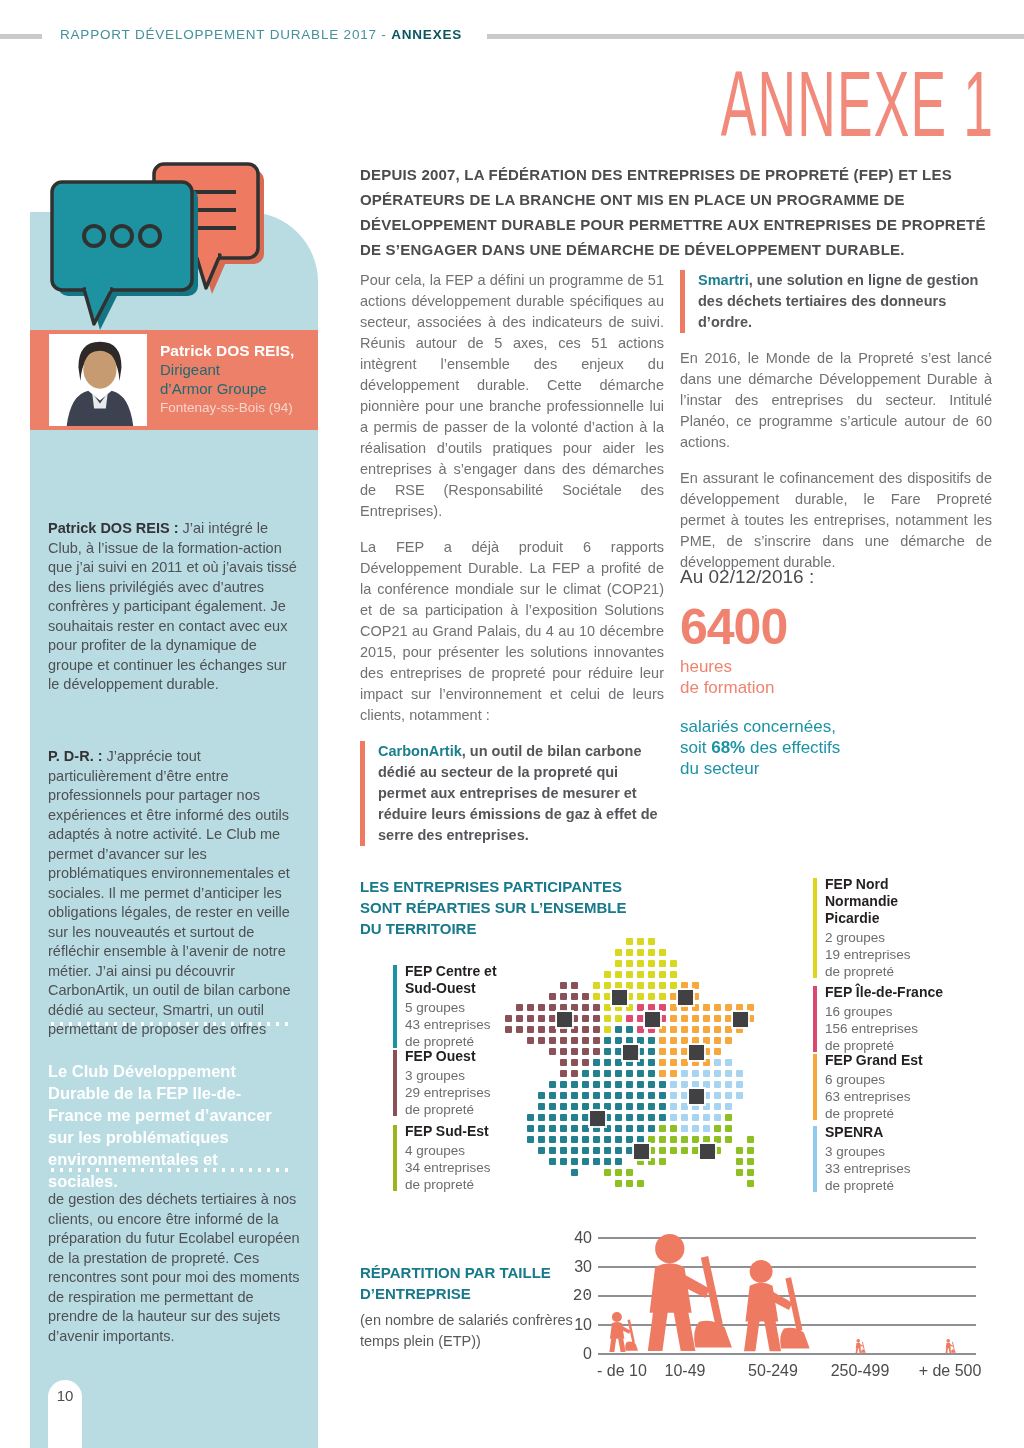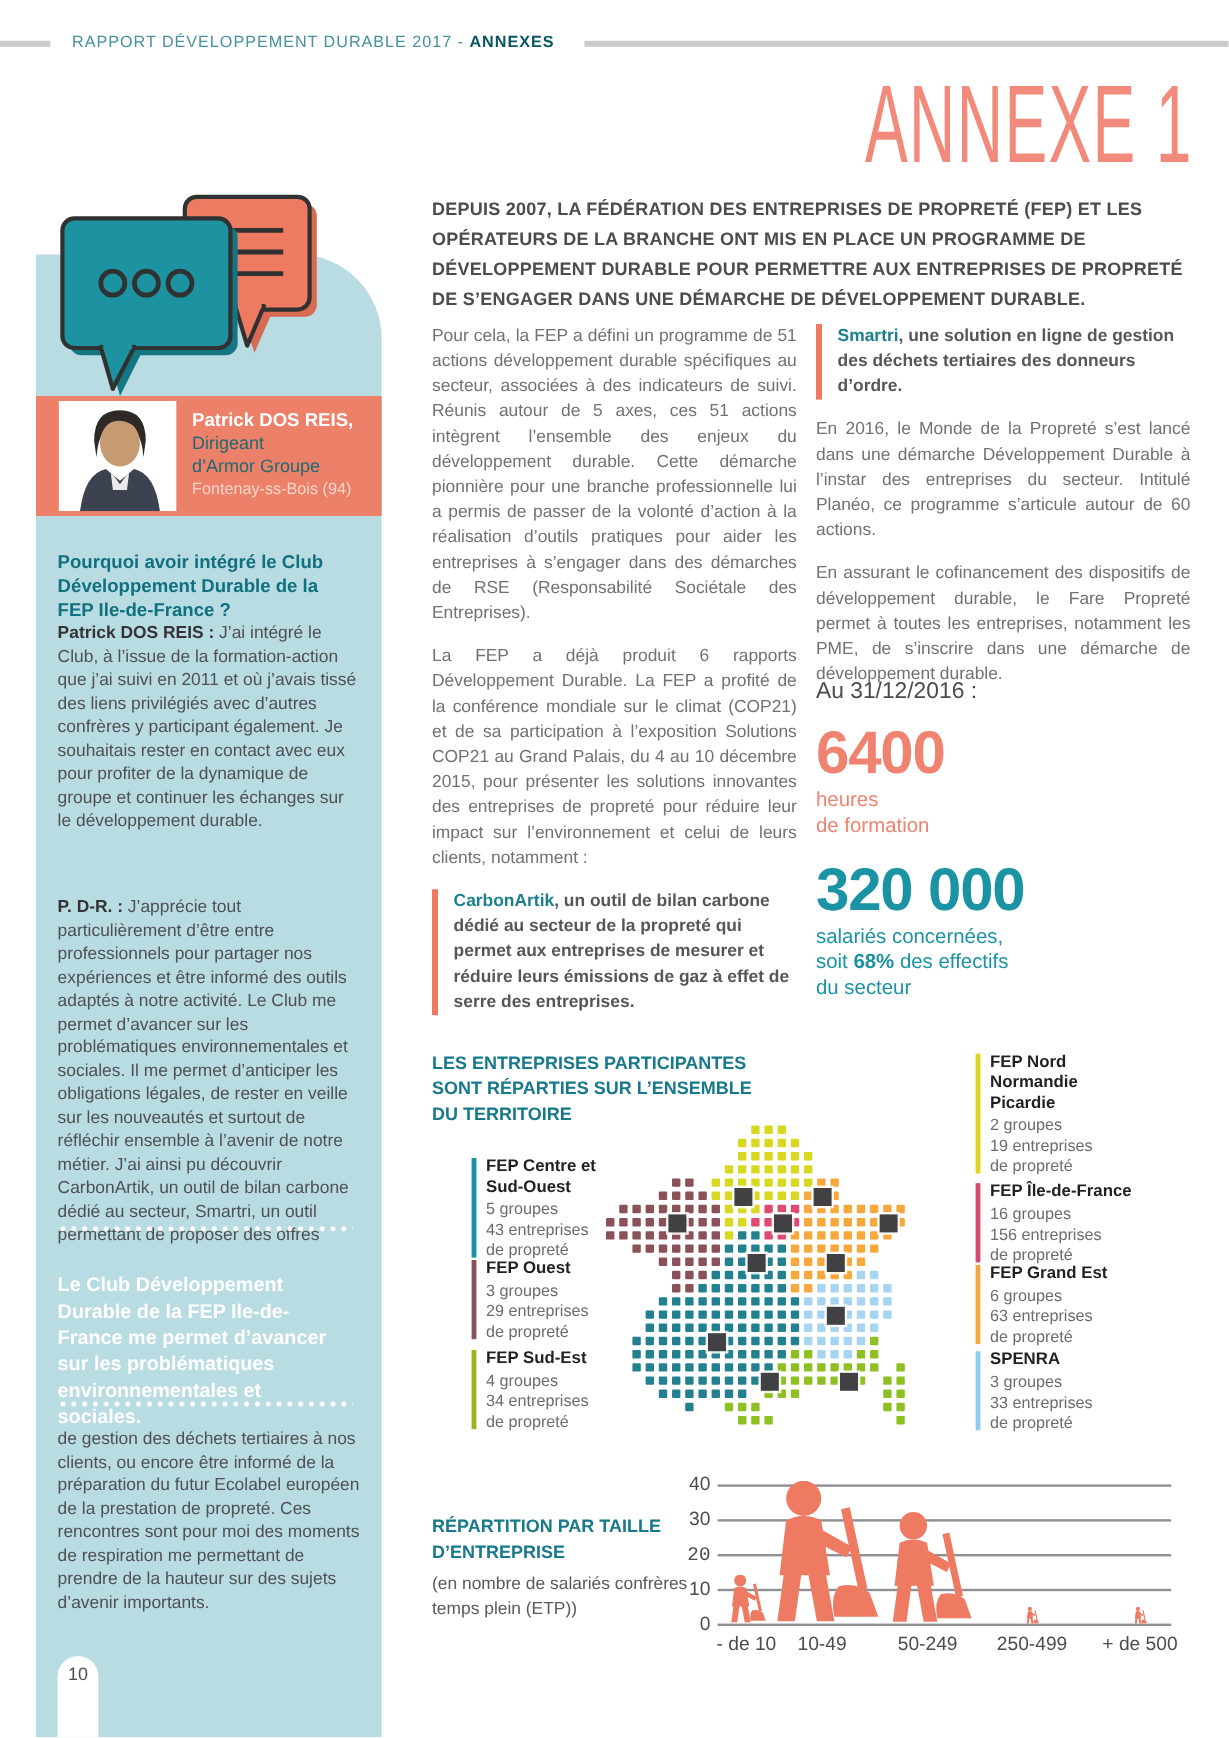--- a/index.html
+++ b/index.html
@@ -121,21 +121,20 @@
     <path d="M18 94 Q22 62 40 58 L52 68 L64 58 Q82 62 86 94 Z" fill="#3d4250"></path>
     <path d="M44 60 L52 71 L60 60 L58 76 L46 76 Z" fill="#e8eaec"></path>
   </svg>
   <div class="caption">
     <div class="cap-name">Patrick DOS REIS,</div>
     <div class="cap-role">Dirigeant</div>
     <div class="cap-role">d’Armor Groupe</div>
     <div class="cap-loc">Fontenay-ss-Bois (94)</div>
   </div>
 
-  <div class="sb-q" style="top:459px;">Pourquoi avoir intégré le Club Développement Durable de la FEP Ile-de-France ?</div>
   <div class="sb-body" style="top:519px;">
     <span class="sb-lead">Patrick DOS REIS :</span><span> J’ai intégré le Club, à l’issue de la formation-action que j’ai suivi en 2011 et où j’avais tissé des liens privilégiés avec d’autres confrères y participant également. Je souhaitais rester en contact avec eux pour profiter de la dynamique de groupe et continuer les échanges sur le développement durable.</span>
   </div>
   <div class="sb-body" style="top:747px;">
     <span class="sb-lead">P. D-R. :</span><span> J’apprécie tout particulièrement d’être entre professionnels pour partager nos expériences et être informé des outils adaptés à notre activité. Le Club me permet d’avancer sur les problématiques environnementales et sociales. Il me permet d’anticiper les obligations légales, de rester en veille sur les nouveautés et surtout de réfléchir ensemble à l’avenir de notre métier. J’ai ainsi pu découvrir CarbonArtik, un outil de bilan carbone dédié au secteur, Smartri, un outil permettant de proposer des offres</span>
   </div>
   <div class="dotted" style="top:1022px;"></div>
   <div class="quote" style="top:1060px;">Le Club Développement Durable de la FEP Ile-de-France me permet d’avancer sur les problématiques environnementales et sociales.</div>
   <div class="dotted" style="top:1168px;"></div>
   <div class="sb-body" style="top:1190px;">de gestion des déchets tertiaires à nos clients, ou encore être informé de la préparation du futur Ecolabel européen de la prestation de propreté. Ces rencontres sont pour moi des moments de respiration me permettant de prendre de la hauteur sur des sujets d’avenir importants.</div>
@@ -153,31 +152,30 @@
 
   <div class="col" id="col2">
     <p class="callout">
       <span class="lead">Smartri</span><span>, une solution en ligne de gestion des déchets tertiaires des donneurs d’ordre.</span>
     </p>
     <p>En 2016, le Monde de la Propreté s’est lancé dans une démarche Développement Durable à l’instar des entreprises du secteur. Intitulé Planéo, ce programme s’articule autour de 60 actions.</p>
     <p>En assurant le cofinancement des dispositifs de développement durable, le Fare Propreté permet à toutes les entreprises, notamment les PME, de s’inscrire dans une démarche de développement durable.</p>
   </div>
 
   <div class="stats">
-    <div class="stat-date">Au 31/12/2016 :</div>
+    <div class="stat-date">Au 02/12/2016 :</div>
     <div class="stat-row">
       <div class="stat">
         <div class="stat-val" style="color: rgb(240, 131, 111);">6400</div>
         <div class="stat-lab" style="color: rgb(240, 131, 111);">
           <span>heures</span><br><span>de formation</span>
         </div>
       </div>
     </div>
     <div class="stat stat-big">
-      <div class="stat-val" style="color: rgb(26, 147, 164);">320 000</div>
       <div class="stat-lab" style="color: rgb(26, 147, 164);">
         <span>salariés concernées,</span><br><span>soit </span><b>68%</b><span> des effectifs</span><br><span>du secteur</span>
       </div>
     </div>
   </div>
 
   <div class="map-heading">LES ENTREPRISES PARTICIPANTES SONT RÉPARTIES SUR L’ENSEMBLE DU TERRITOIRE</div>
 
   <div class="region" style="left:393px;top:963px;">
     <span class="region-bar" style="background-color: rgb(26, 147, 164);"></span>

